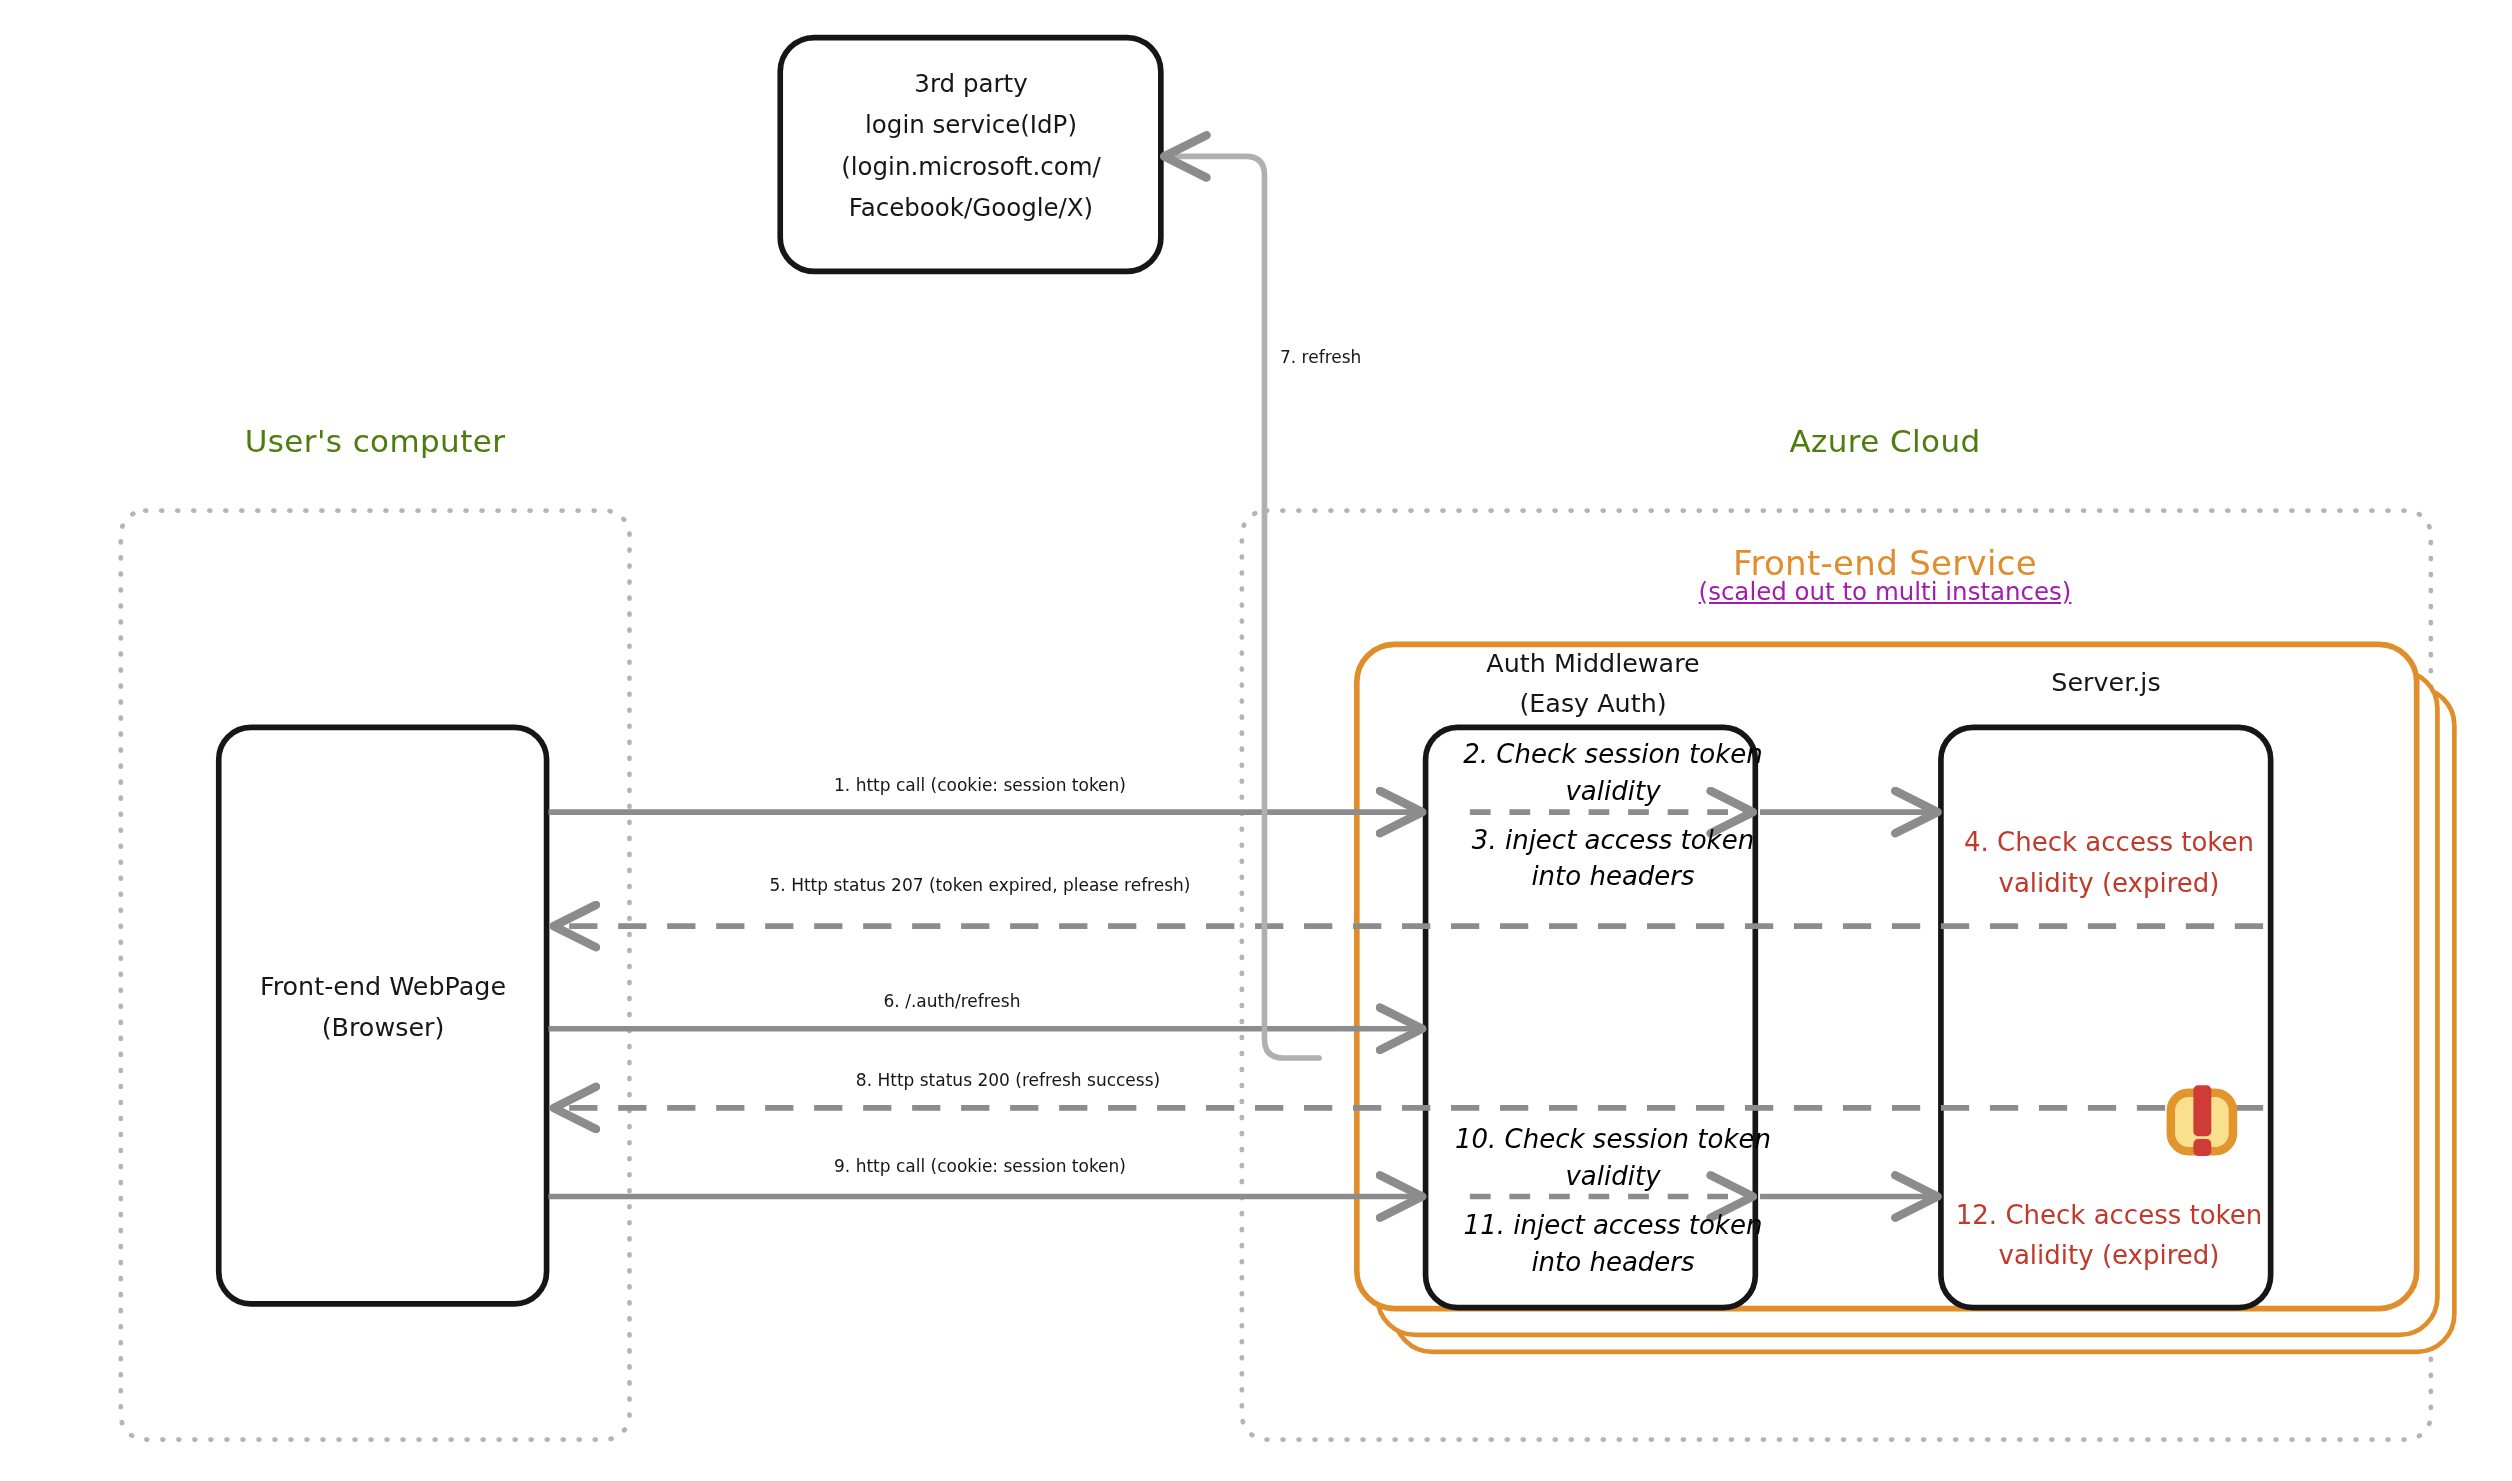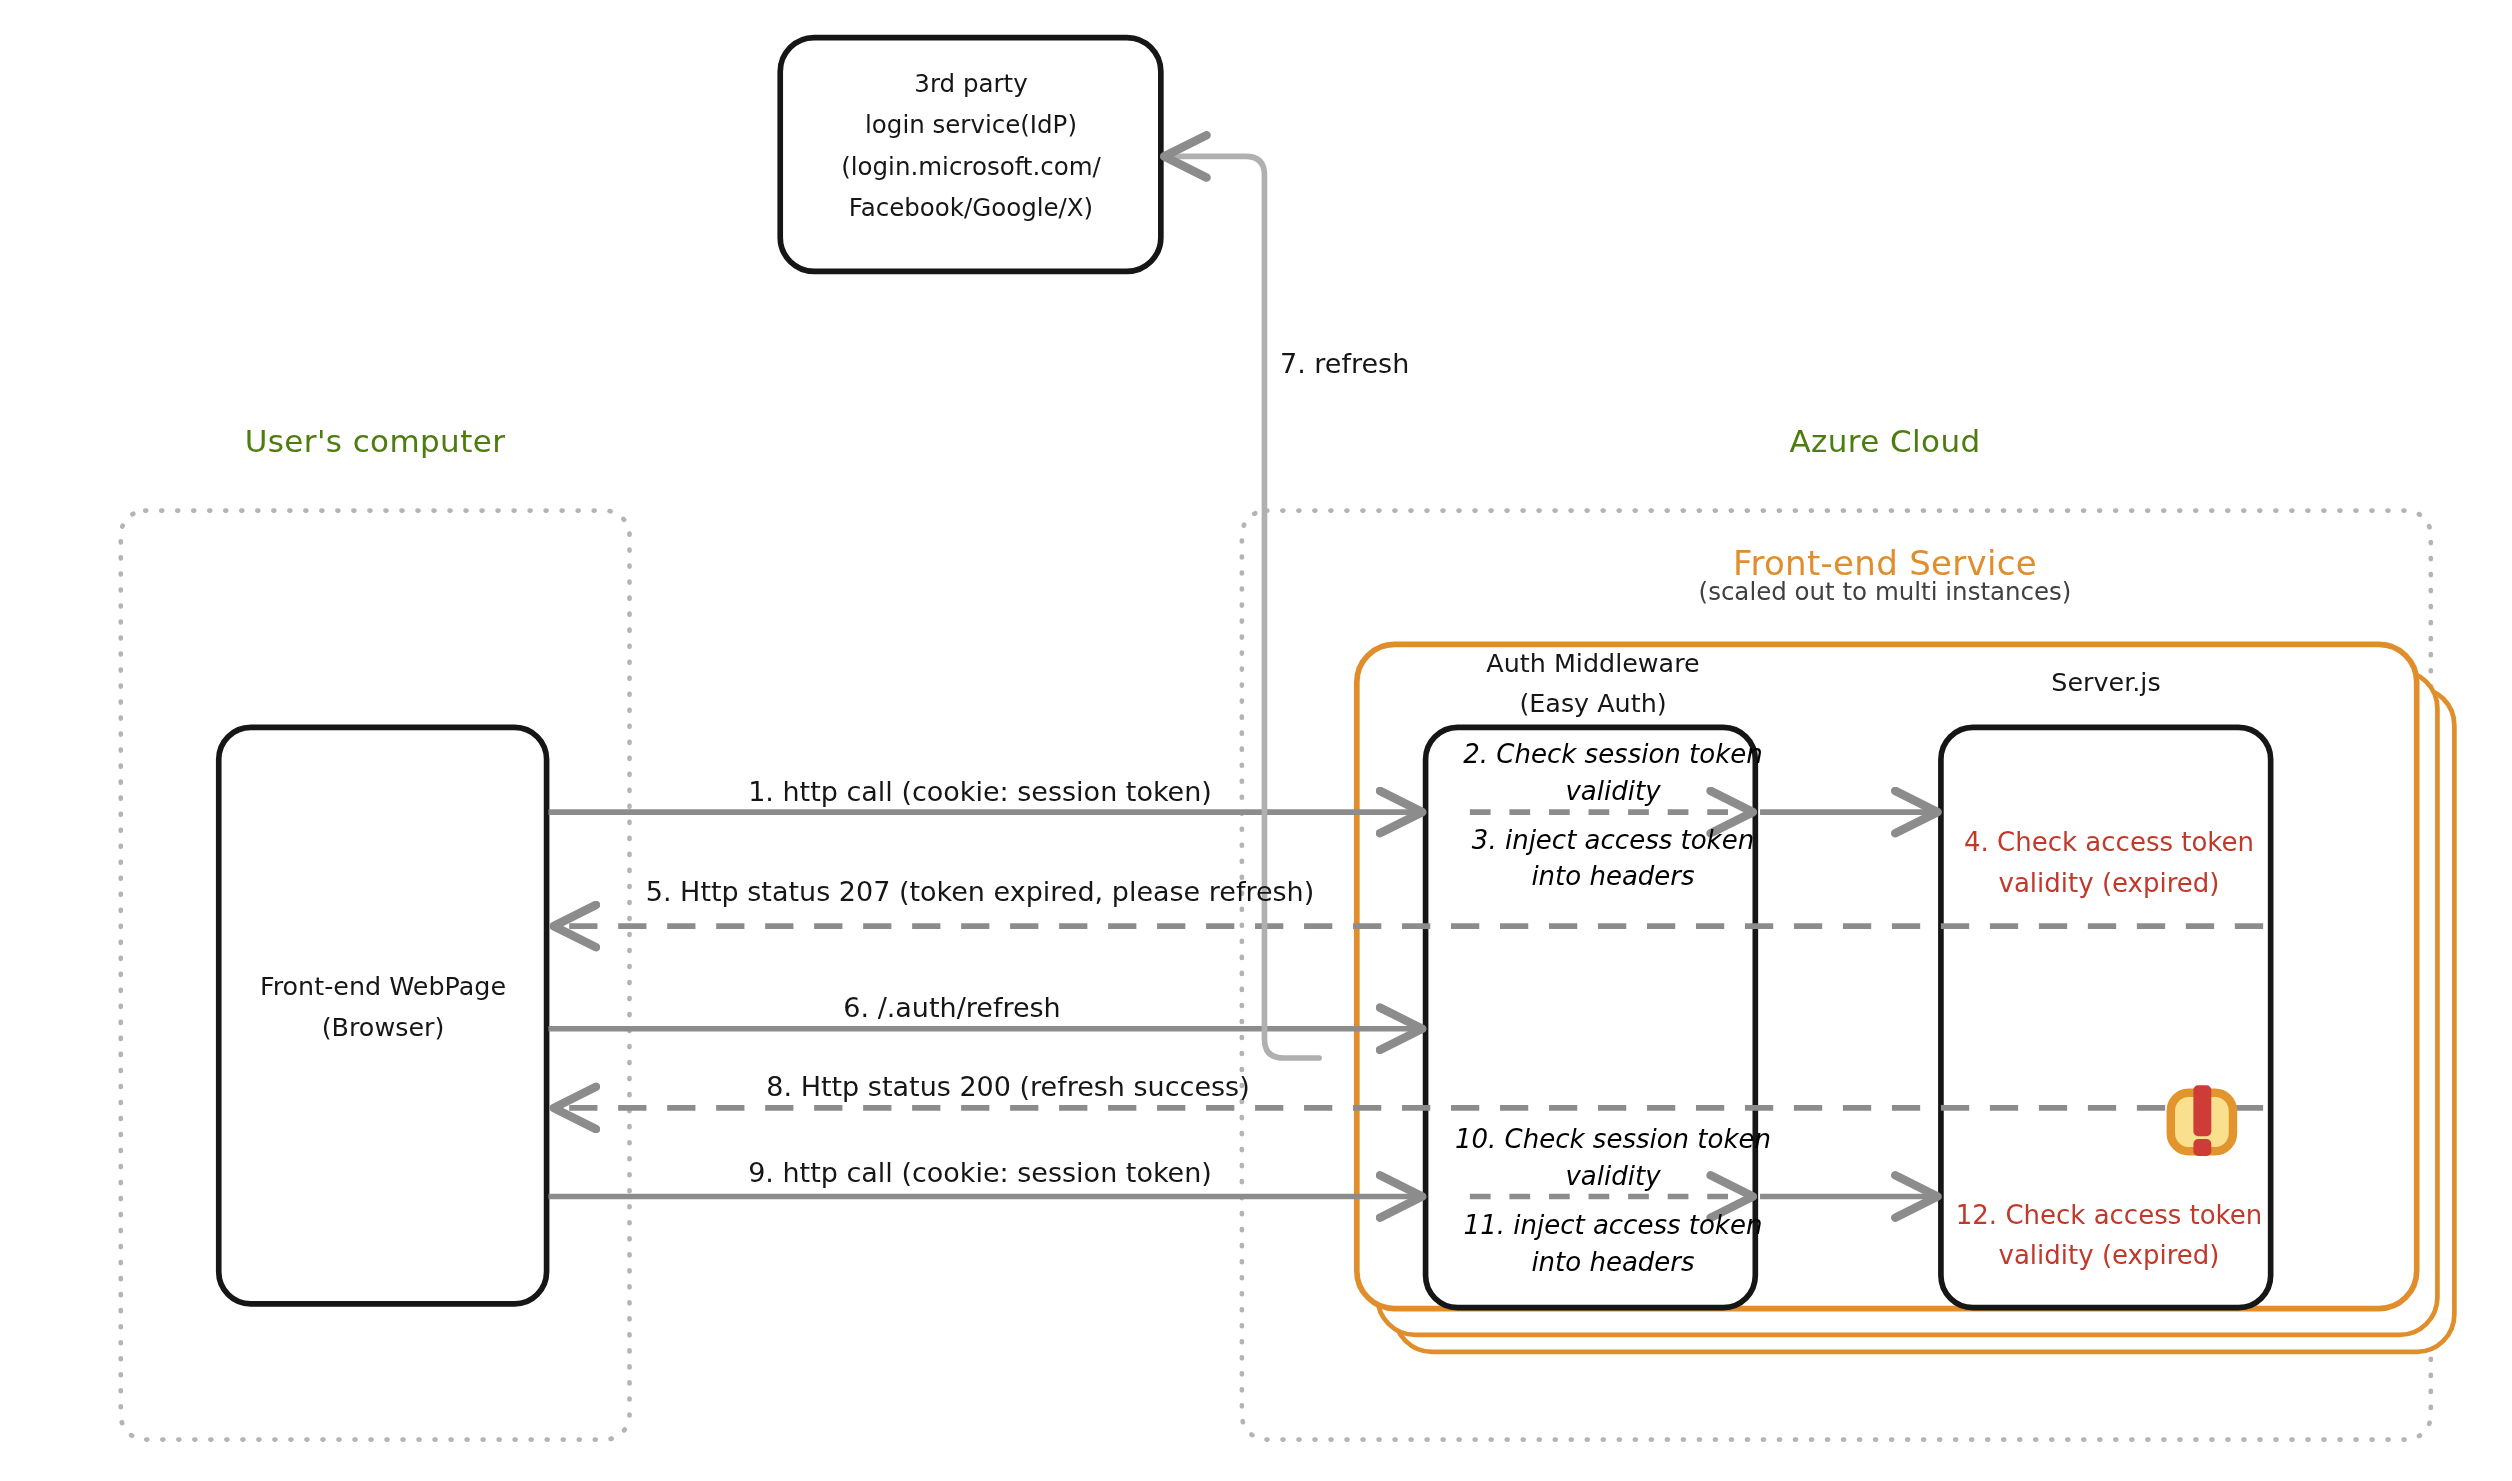--- a/index.html
+++ b/index.html
@@ -36,35 +36,36 @@
     font-size: 31px;
     letter-spacing: 0.4px;
   }
   .svc-title {
     color: #e08e2c;
     font-size: 34px;
     letter-spacing: 0.3px;
     margin-top: 24px;
   }
   .svc-sub {
-    color: #404040;
+    color: #a21caf;
     font-size: 24.5px;
+    text-decoration: underline;
   }
   .node-title {
     color: #161616;
     font-size: 25.4px;
   }
   .node-inner {
     color: #000000;
     font-size: 26px;
     font-style: italic;
   }
   .edge-lbl {
     color: #161616;
-    font-size: 27px;
+    font-size: 17px;
   }
   .red-lbl {
     color: #c0392b;
     font-size: 26px;
   }
   .box-lbl {
     color: #161616;
     font-size: 25.4px;
   }
   .idp-lbl {

